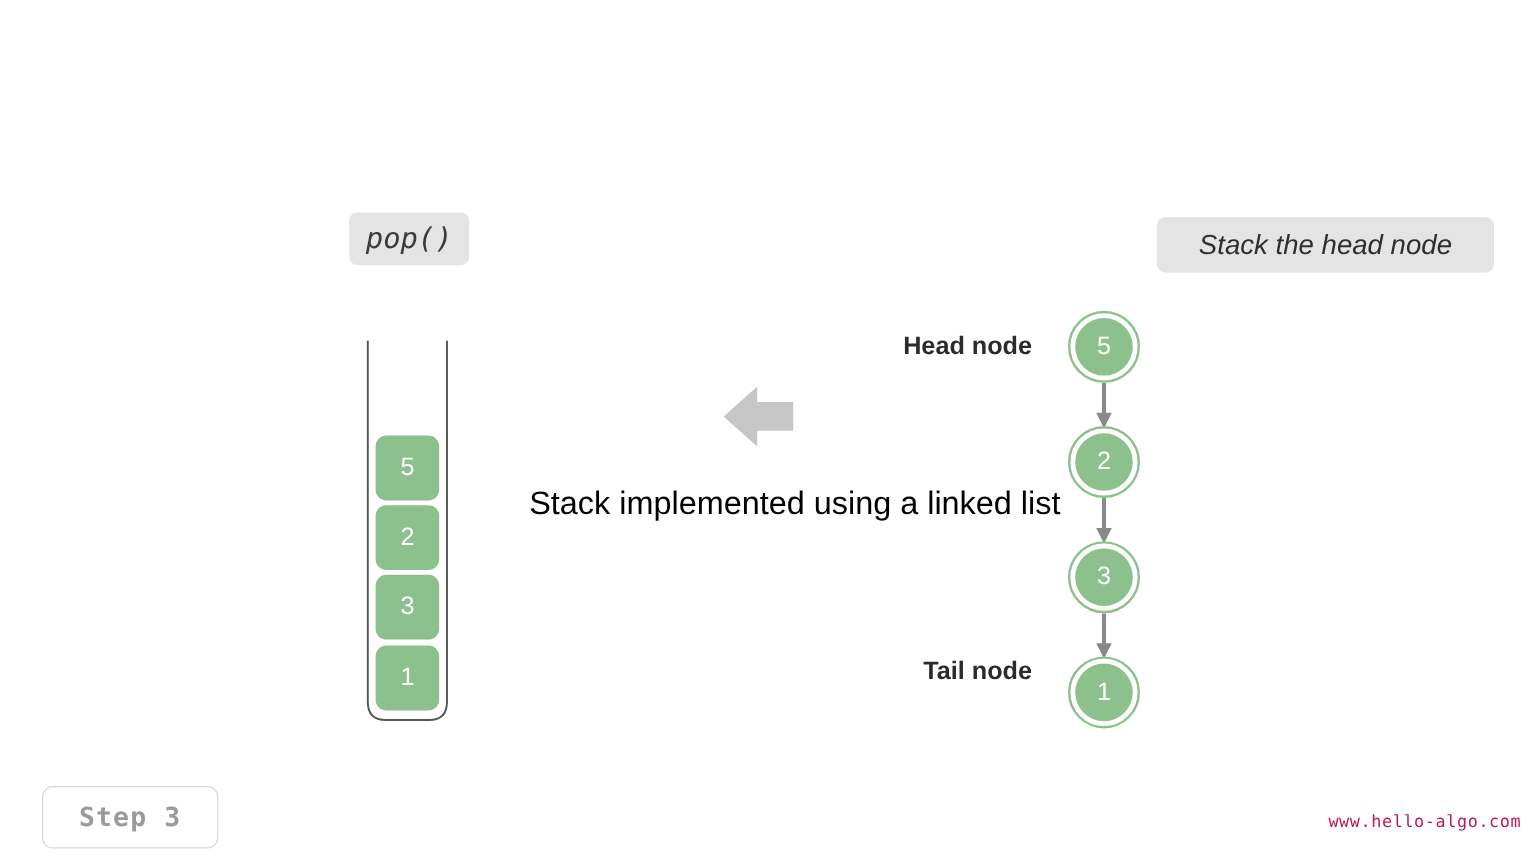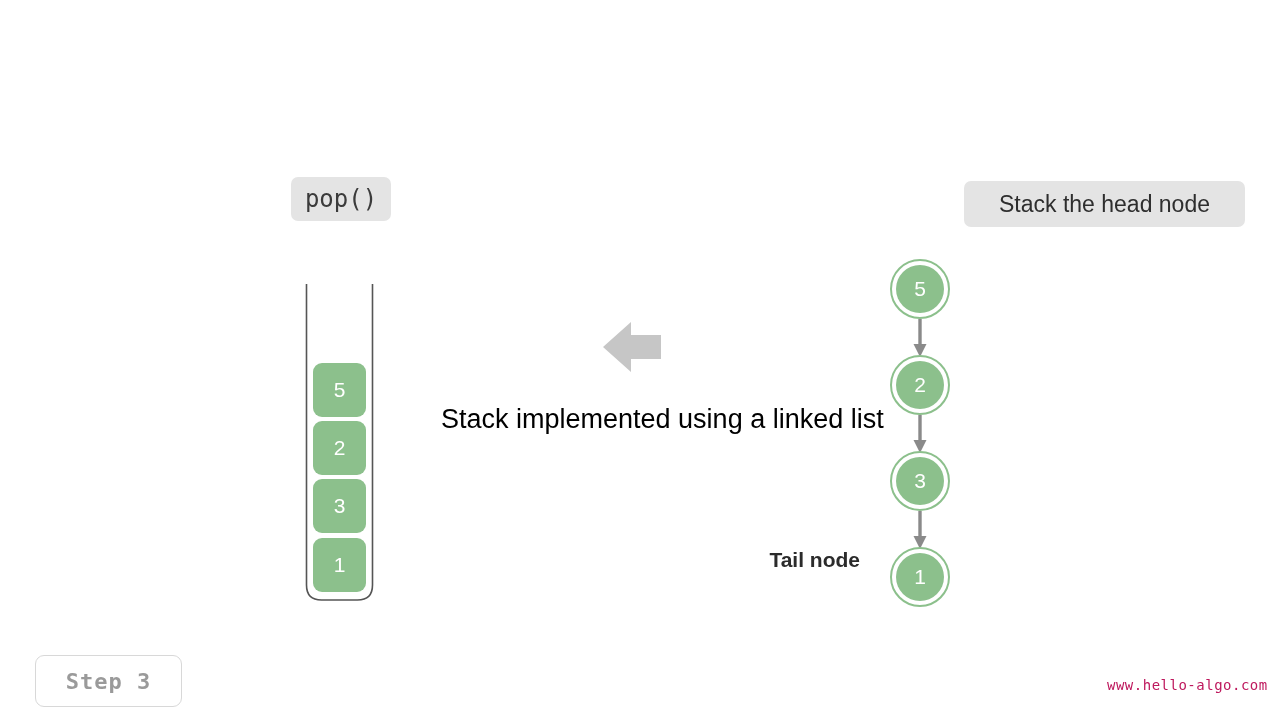--- a/index.html
+++ b/index.html
@@ -23,20 +23,21 @@
   
   .chip {
     position: absolute;
     background: #e4e4e4;
     border-radius: 7px;
     color: #333333;
     display: flex;
     align-items: center;
     justify-content: center;
     box-sizing: border-box;
+    font-style: italic;
   }
   #op-chip {
     left: 291px;
     top: 177px;
     width: 100px;
     height: 44px;
     font-family: "DejaVu Sans Mono", "Liberation Mono", monospace;
     font-size: 24px;
     letter-spacing: 0px;
     color: #3b3b3b;
@@ -201,20 +202,21 @@
     <div class="stack-cell" style="top:196px;">3</div>
     <div class="stack-cell" style="top:255px;">1</div>
   </div>
 
   <svg id="big-arrow" viewBox="0 0 62 58">
     <path d="M 2 29 L 30 4 L 30 17 L 60 17 L 60 41 L 30 41 L 30 54 Z" fill="#c6c6c6"></path>
   </svg>
 
   <div id="caption-inner">Stack implemented using a linked list</div>
 
+  <div class="node-label" id="head-label">Head node</div>
 
   <div class="node-label" id="tail-label">Tail node</div>
 
   <div id="linked-list">
 
     <div class="ll-node" style="top:9px;">
       <div class="ll-node-inner">5</div>
     </div>
 
     <svg class="ll-arrow" style="top:69px;" viewBox="0 0 60 40">

